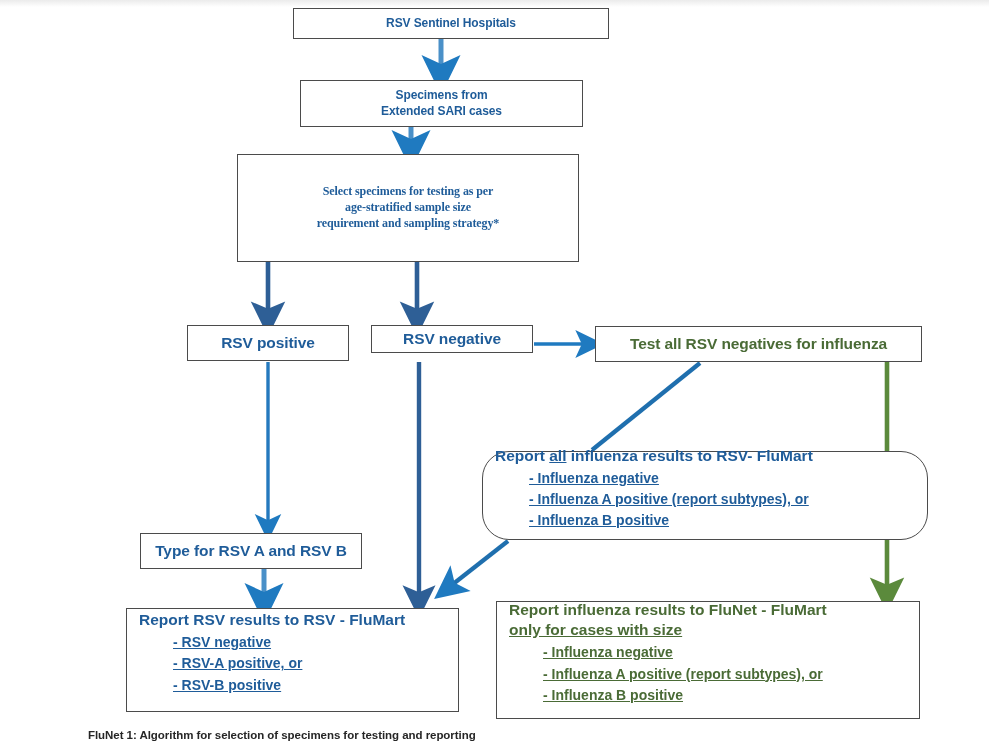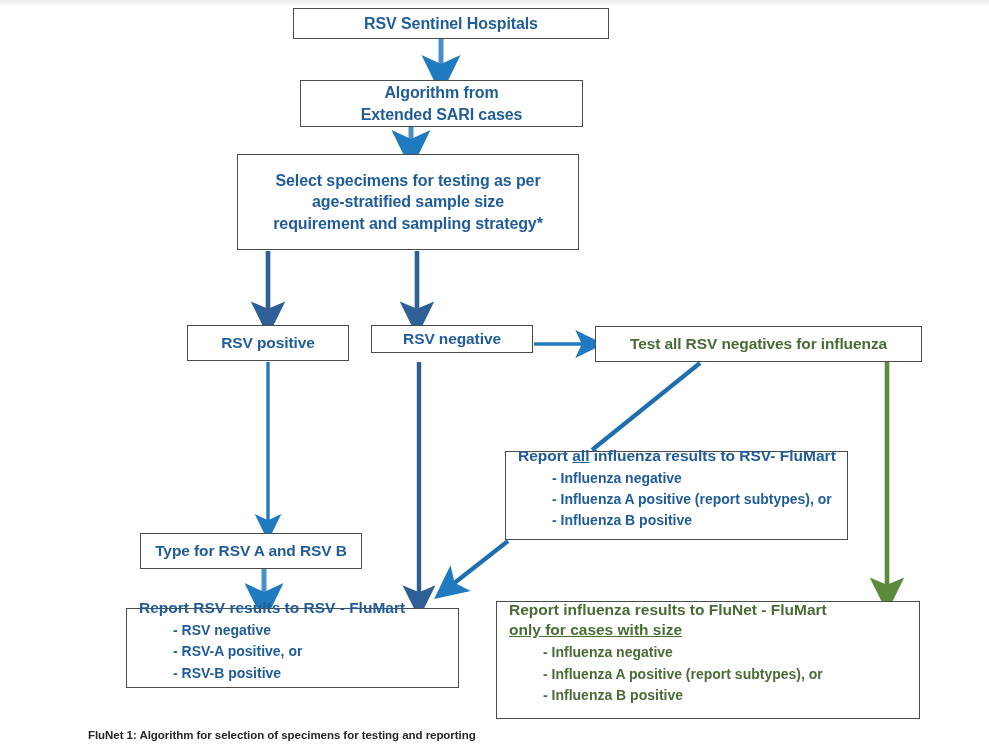--- a/index.html
+++ b/index.html
@@ -36,44 +36,45 @@
     line-height: 1.32;
     white-space: pre-line;
   }
   .blue  { color: #1f5c99; }
   .green { color: #4a6b36; }
   ul.bullets {
     list-style: none;
     margin: 2px 0 0 0;
     padding: 0 0 12px 34px;
     align-self: flex-start;
+    text-decoration: underline;
   }
   ul.bullets li {
     font-size: 14px;
     line-height: 1.52;
     white-space: nowrap;
     font-weight: 600;
   }
   .u { text-decoration: underline; text-underline-offset: 1px; }
   .node.pad { padding: 8px 10px 10px 12px; }
   .hdr { font-weight: bold; }
 
   
   #n-hospitals      { left: 293px; top: 8px;   width: 316px; height: 31px; }
   #n-specimens      { left: 300px; top: 80px;  width: 283px; height: 47px; }
-  #n-select         { left: 237px; top: 154px; width: 342px; height: 96px; }
+  #n-select         { left: 237px; top: 154px; width: 342px; height: 108px; font-family: Liberation Serif, serif; }
   #n-rsv-pos        { left: 187px; top: 325px; width: 162px; height: 36px; }
   #n-rsv-neg        { left: 371px; top: 325px; width: 162px; height: 28px; }
   #n-test-flu       { left: 595px; top: 326px; width: 327px; height: 36px; align-items: center; }
-  #n-report-all-flu { left: 505px; top: 451px; width: 343px; height: 89px; }
+  #n-report-all-flu { left: 482px; top: 451px; width: 446px; height: 89px; border-radius: 27px; }
   #n-type-rsv       { left: 140px; top: 533px; width: 222px; height: 36px; }
-  #n-report-rsv     { left: 126px; top: 608px; width: 333px; height: 80px; }
+  #n-report-rsv     { left: 126px; top: 608px; width: 333px; height: 104px; }
   #n-report-flu     { left: 496px; top: 601px; width: 424px; height: 118px; }
 
-  #n-hospitals .ttl, #n-specimens .ttl, #n-select .ttl { font-size: 16px; }
+  #n-hospitals .ttl, #n-specimens .ttl, #n-select .ttl { font-size: 12px; }
   #n-rsv-pos .ttl, #n-rsv-neg .ttl, #n-test-flu .ttl, #n-type-rsv .ttl { font-size: 15.5px; }
   #n-report-all-flu .hdr, #n-report-rsv .hdr, #n-report-flu .hdr { font-size: 15.5px; line-height: 1.3; }
 
   #caption {
     position: absolute;
     left: 88px; top: 729px;
     font-size: 11.5px;
     font-weight: bold;
     color: #262626;
     letter-spacing: -0.05px;
@@ -140,21 +141,21 @@
   <g>
     <line x1="887" y1="362" x2="887" y2="594" stroke="#5b8a3c" stroke-width="4.6" marker-end="url(#ah-green)"></line>
   </g>
 </svg>
 
 <div class="node center" id="n-hospitals">
   <div class="ttl blue">RSV Sentinel Hospitals</div>
 </div>
 
 <div class="node center" id="n-specimens">
-  <div class="ttl blue">Algorithm from
+  <div class="ttl blue">Specimens from
 Extended SARI cases</div>
 </div>
 
 <div class="node center" id="n-select">
   <div class="ttl blue">Select specimens for testing as per
 age-stratified sample size
 requirement and sampling strategy*</div>
 </div>
 
 <div class="node center" id="n-rsv-pos">

